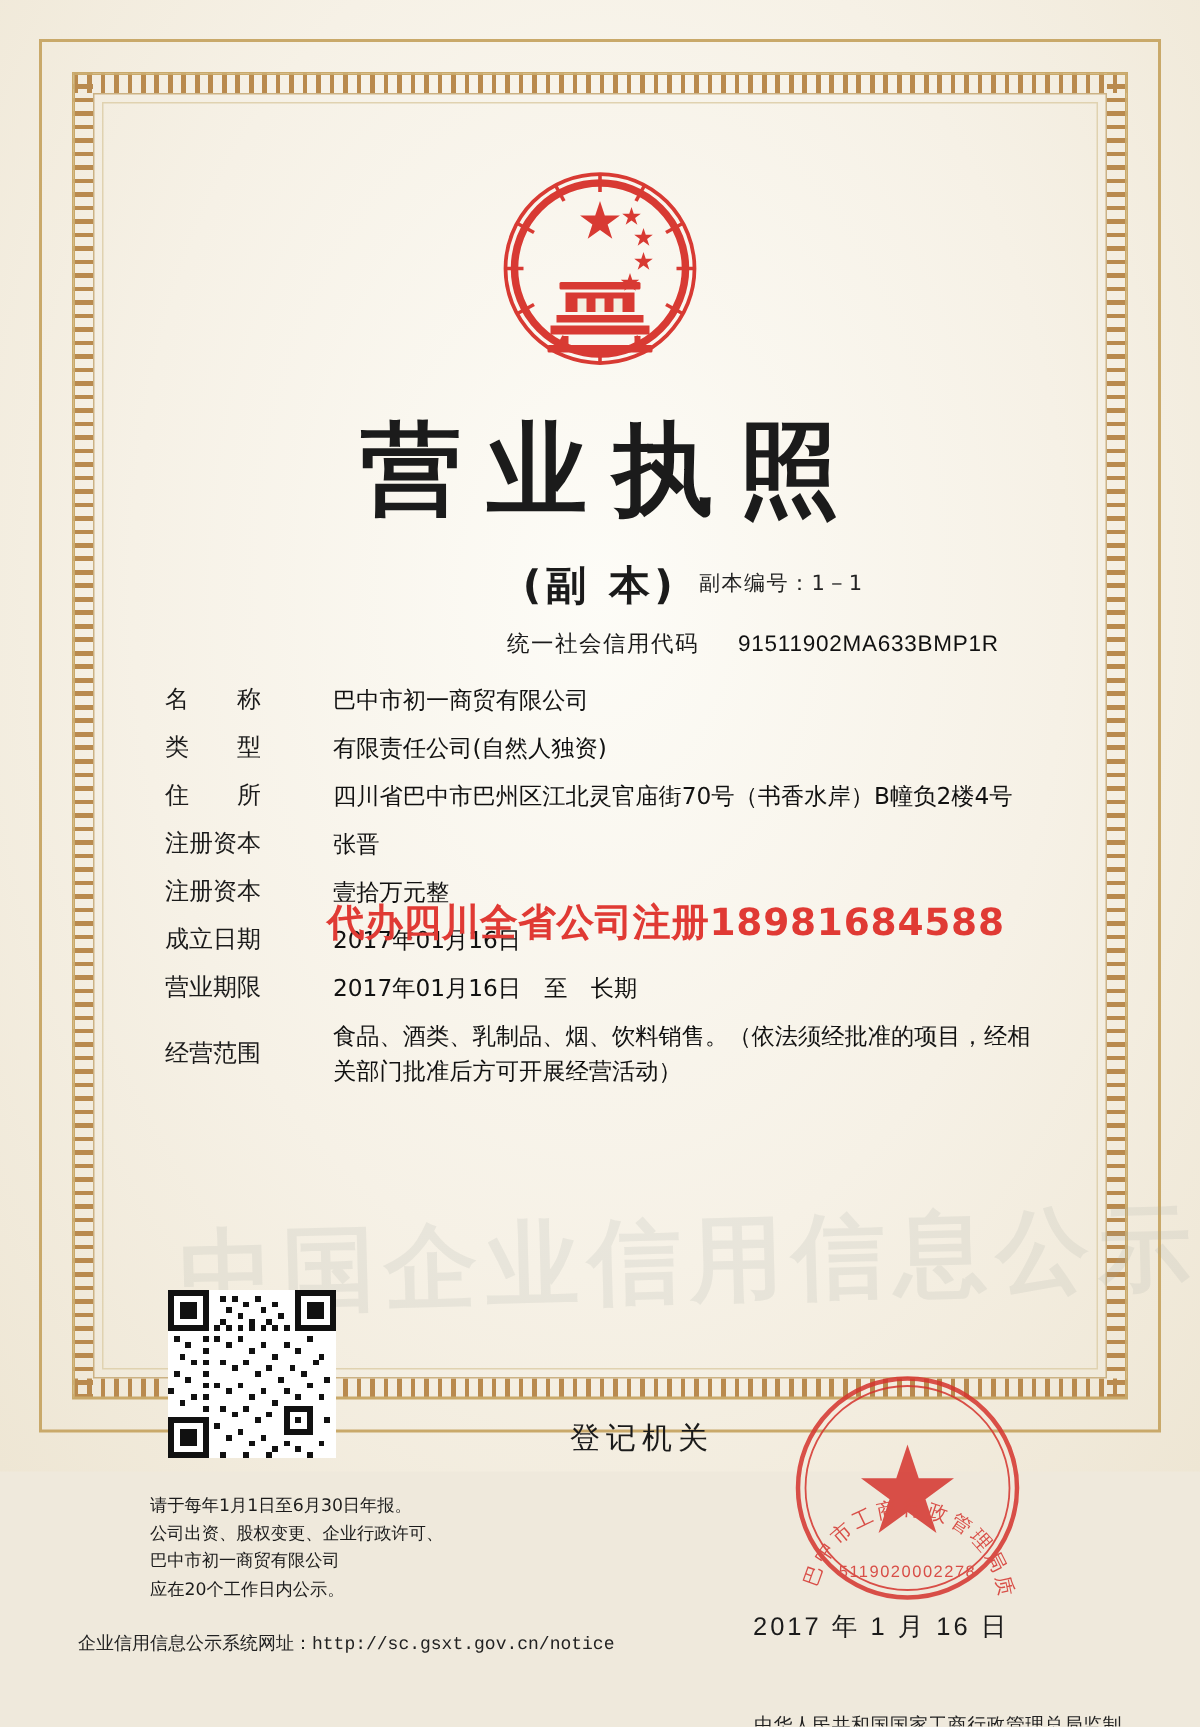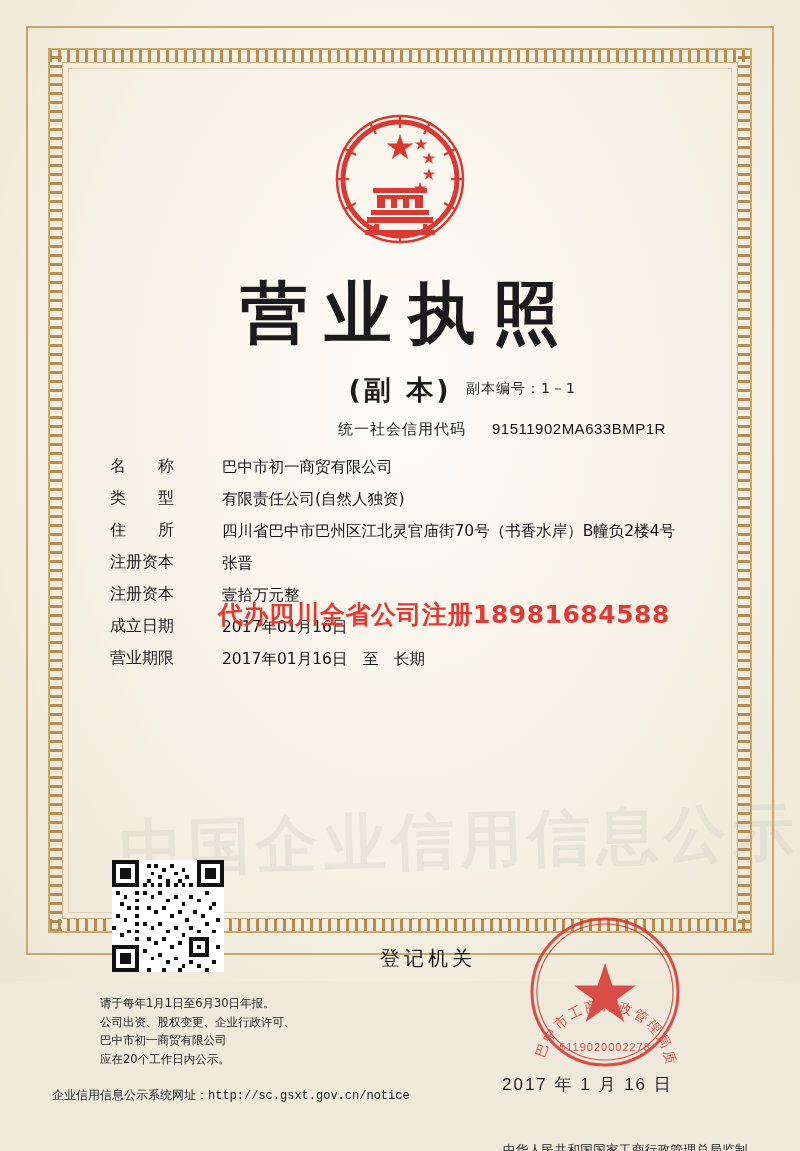--- a/index.html
+++ b/index.html
@@ -355,20 +355,24 @@
       <div class="f-label">注册资本</div>
       <div class="f-value">壹拾万元整</div>
     </div>
     <div class="field">
       <div class="f-label">成立日期</div>
       <div class="f-value">2017年01月16日</div>
     </div>
     <div class="field">
       <div class="f-label">营业期限</div>
       <div class="f-value">2017年01月16日　至　长期</div>
+    </div>
+    <div class="field">
+      <div class="f-label">经营范围</div>
+      <div class="f-value two-line">食品、酒类、乳制品、烟、饮料销售。（依法须经批准的项目，经相关部门批准后方可开展经营活动）</div>
     </div>
   </div>
 
   <div class="watermark-ad">代办四川全省公司注册18981684588</div>
 
   <div class="bg-watermark">中国企业信用信息公示</div>
 
   <div class="qr">
     <svg viewBox="0 0 29 29" width="112" height="112" shape-rendering="crispEdges">
       <rect width="29" height="29" fill="#ffffff"></rect>

